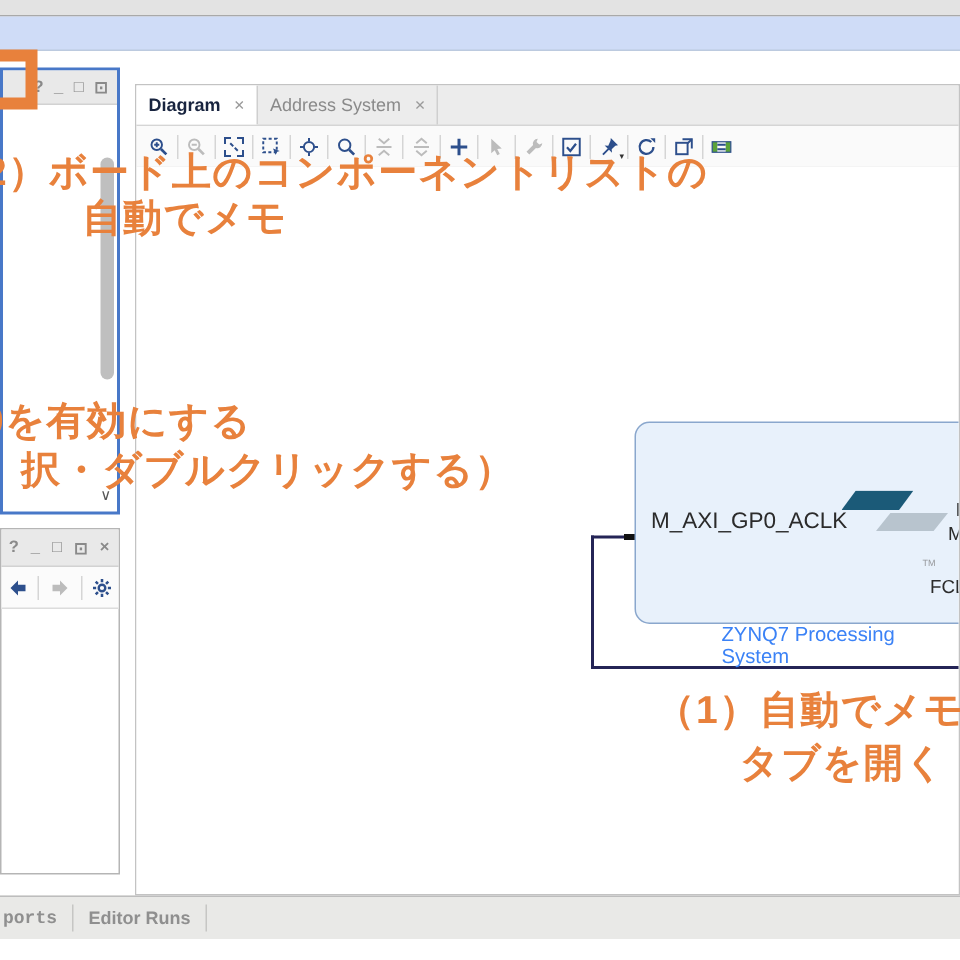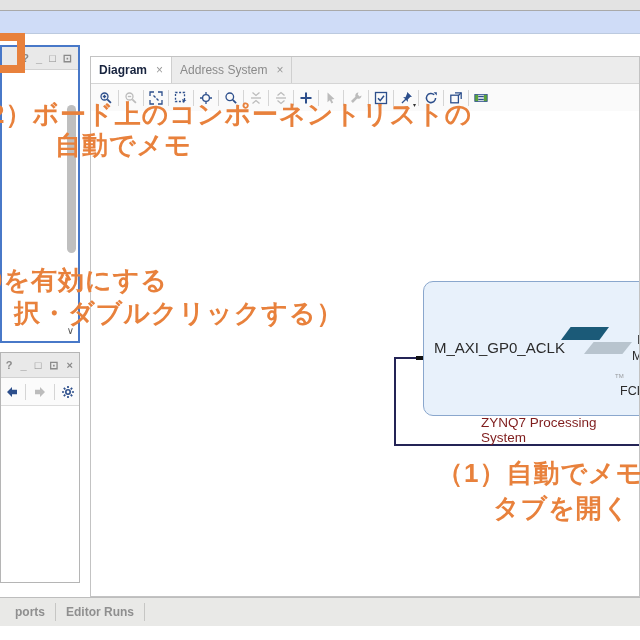--- a/index.html
+++ b/index.html
@@ -44,21 +44,21 @@
   .pin-caret{position:absolute;right:-1px;bottom:-1px;font-size:6px;color:#333;}
 
   
   .canvas{position:absolute;left:0;top:54px;width:548px;height:485px;background:#fff;overflow:hidden;}
 
   .ip-block{position:absolute;left:332px;top:170px;width:312px;height:135px;background:#e8f1fb;
             border:1px solid #8aa7cd;border-radius:10px;box-sizing:border-box;}
   .block-title{position:absolute;left:402px;top:151px;font-size:13px;color:#2b2b2b;}
   .port-left{position:absolute;left:343px;top:228px;font-size:15px;color:#2b2b2b;}
   .port-frag{position:absolute;font-size:12.5px;color:#2b2b2b;}
-  .block-caption{position:absolute;left:390px;top:304px;font-size:13.5px;color:#7f1d1d;}
+  .block-caption{position:absolute;left:390px;top:304px;font-size:13.5px;color:#3b82f6;}
 
   .zynq-logo{position:absolute;left:437px;top:231px;font-size:35px;color:#97999c;letter-spacing:1px;
              font-family:"Liberation Sans",sans-serif;}
   .zynq-tm{position:absolute;left:524px;top:262px;font-size:6px;color:#97999c;}
   .swoosh-dark{position:absolute;left:470px;top:216px;width:48px;height:13px;background:#1b5a78;
                clip-path:polygon(20% 0,100% 0,80% 100%,0 100%);}
   .swoosh-light{position:absolute;left:493px;top:231px;width:48px;height:12px;background:#b8c4ce;
                clip-path:polygon(20% 0,100% 0,80% 100%,0 100%);}
 
   .wire{position:absolute;background:#242456;}
@@ -265,21 +265,21 @@
 
     <div class="port-frag" style="left:546px;top:222px;">I</div>
     <div class="port-frag" style="left:541px;top:238px;">M</div>
     <div class="port-frag" style="left:529px;top:273px;">FCL</div>
 
     <div class="block-caption">ZYNQ7 Processing System</div>
   </div>
 </div>
 
 <div class="bottom-bar">
-  <span style="margin-left:15px;">ports</span>
+  <span style="margin-left:2px;font-family:Liberation Mono, monospace;">ports</span>
   <span class="bb-sep"></span>
   <span>Editor Runs</span>
   <span class="bb-sep"></span>
 </div>
 
 <div class="anno-rect"></div>
 <div class="anno anno-26" style="left:-10px;top:97px;">2）ボード上のコンポーネントリストの</div>
 <div class="anno anno-26" style="left:55px;top:128px;">自動でメモ</div>
 <div class="anno anno-26" style="left:-12px;top:263px;">0を有効にする</div>
 <div class="anno anno-26" style="left:14px;top:296px;">択・ダブルクリックする）</div>

